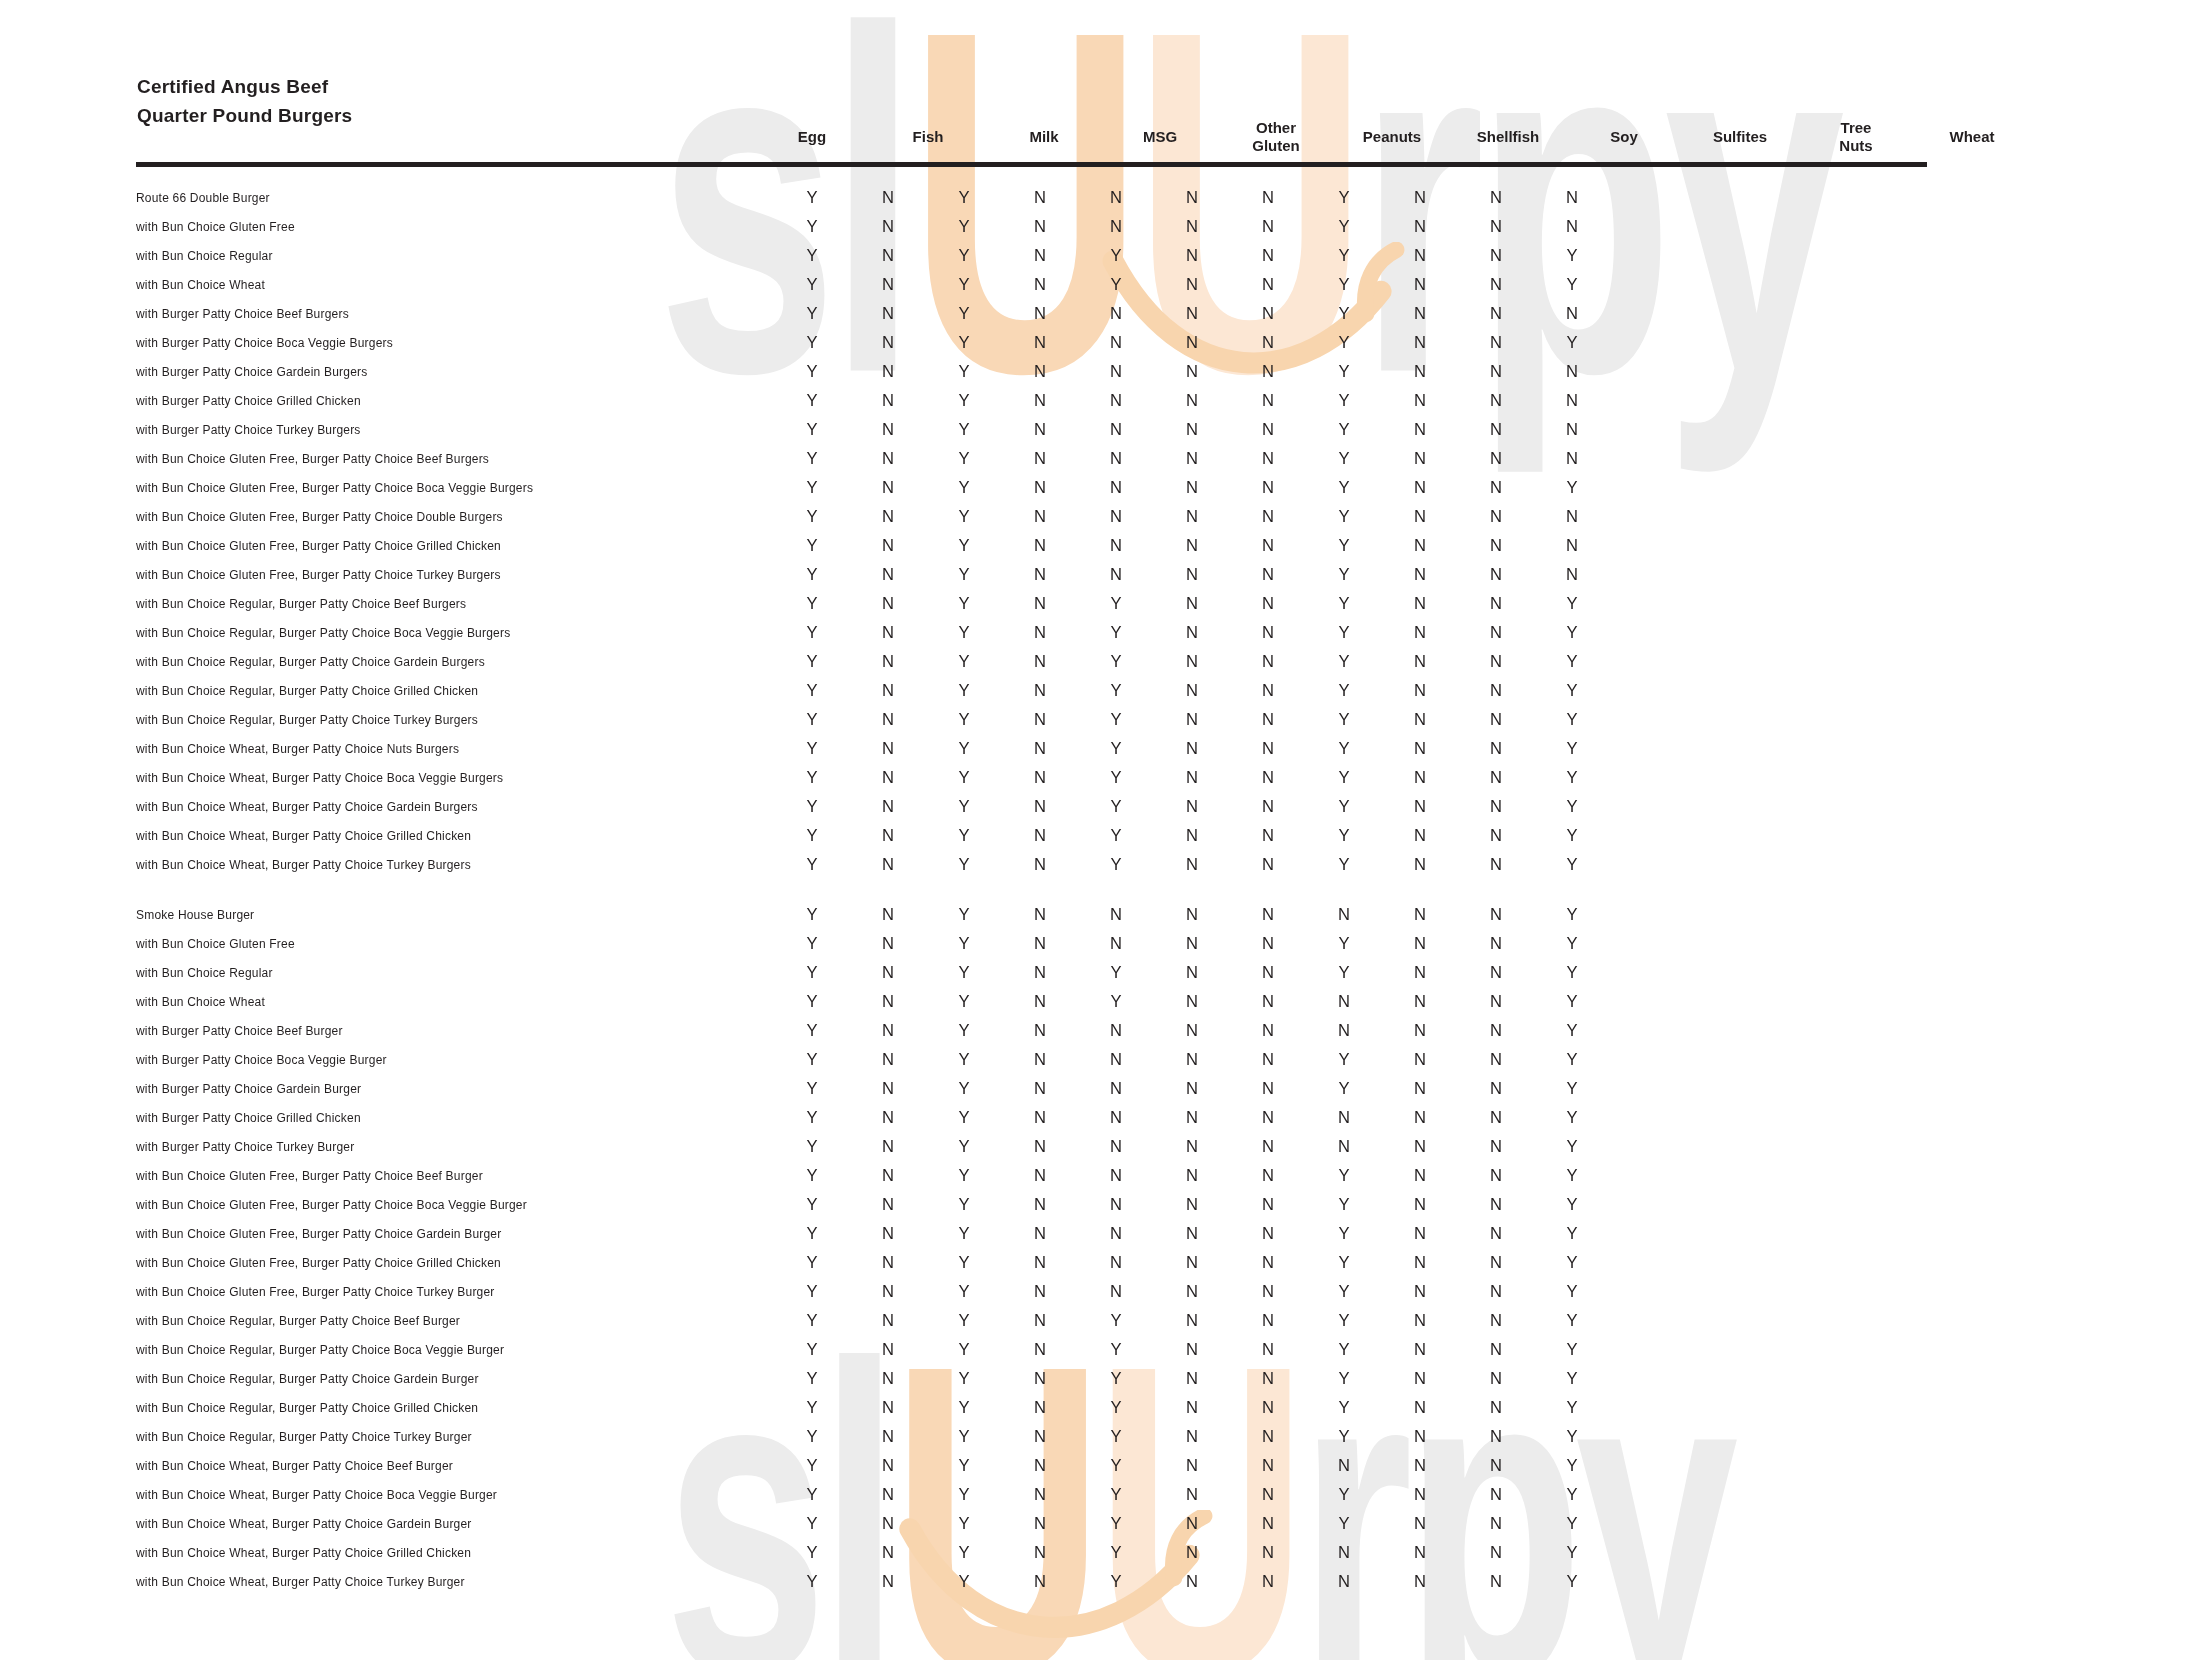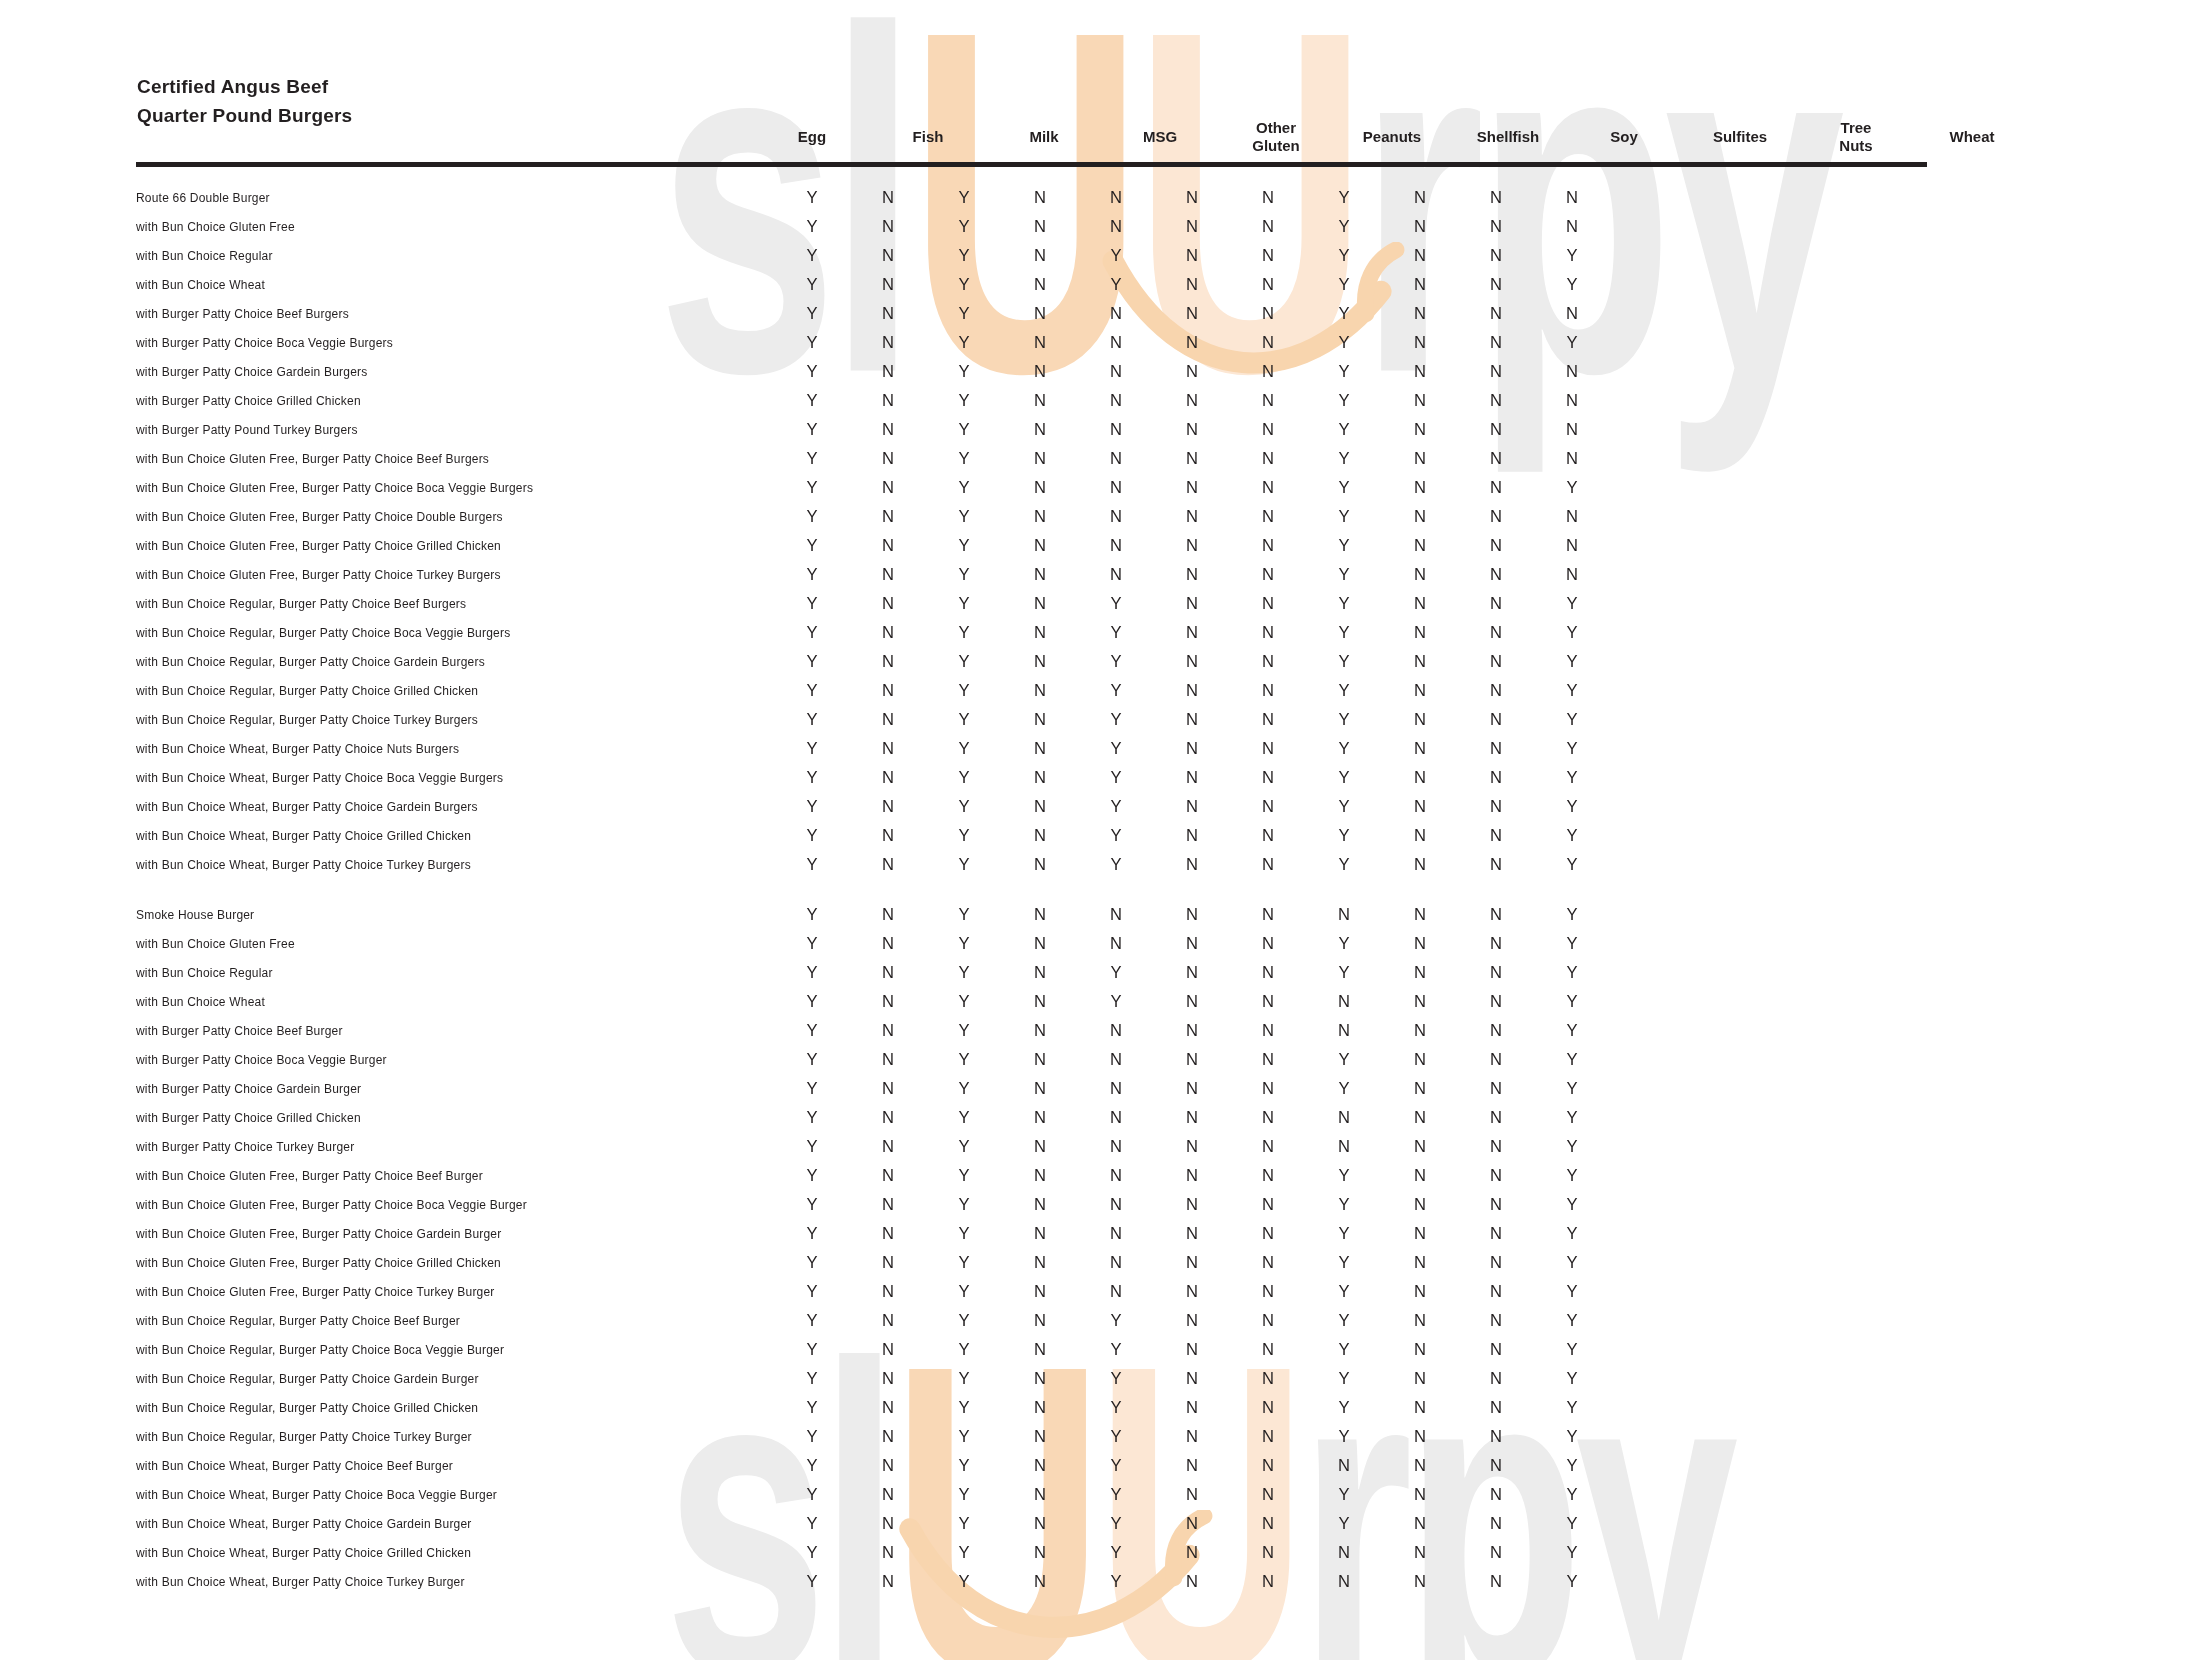--- a/index.html
+++ b/index.html
@@ -197,21 +197,21 @@
             <div class="cell">N</div>
             <div class="cell">N</div>
             <div class="cell">N</div>
             <div class="cell">N</div>
             <div class="cell">Y</div>
             <div class="cell">N</div>
             <div class="cell">N</div>
             <div class="cell">N</div>
           </div>
           <div class="row">
-            <div class="row-label">with Burger Patty Pound Turkey Burgers</div>
+            <div class="row-label">with Burger Patty Choice Turkey Burgers</div>
             <div class="cell">Y</div>
             <div class="cell">N</div>
             <div class="cell">Y</div>
             <div class="cell">N</div>
             <div class="cell">N</div>
             <div class="cell">N</div>
             <div class="cell">N</div>
             <div class="cell">Y</div>
             <div class="cell">N</div>
             <div class="cell">N</div>

